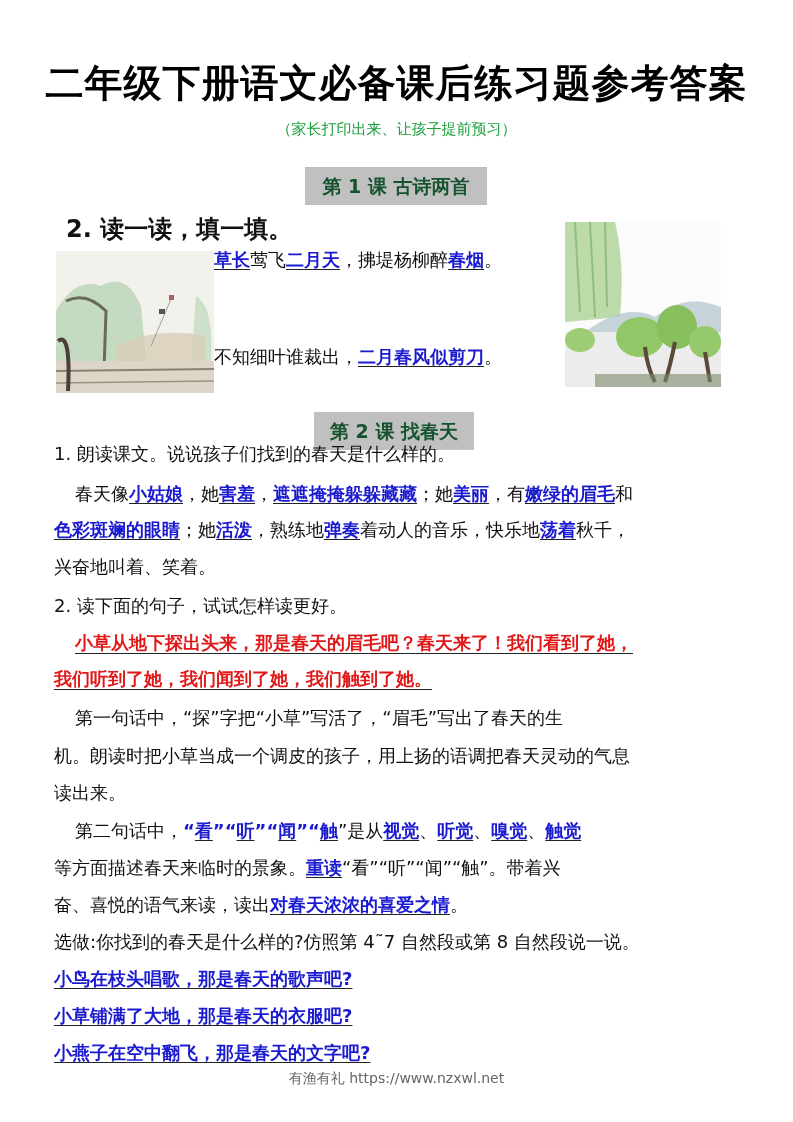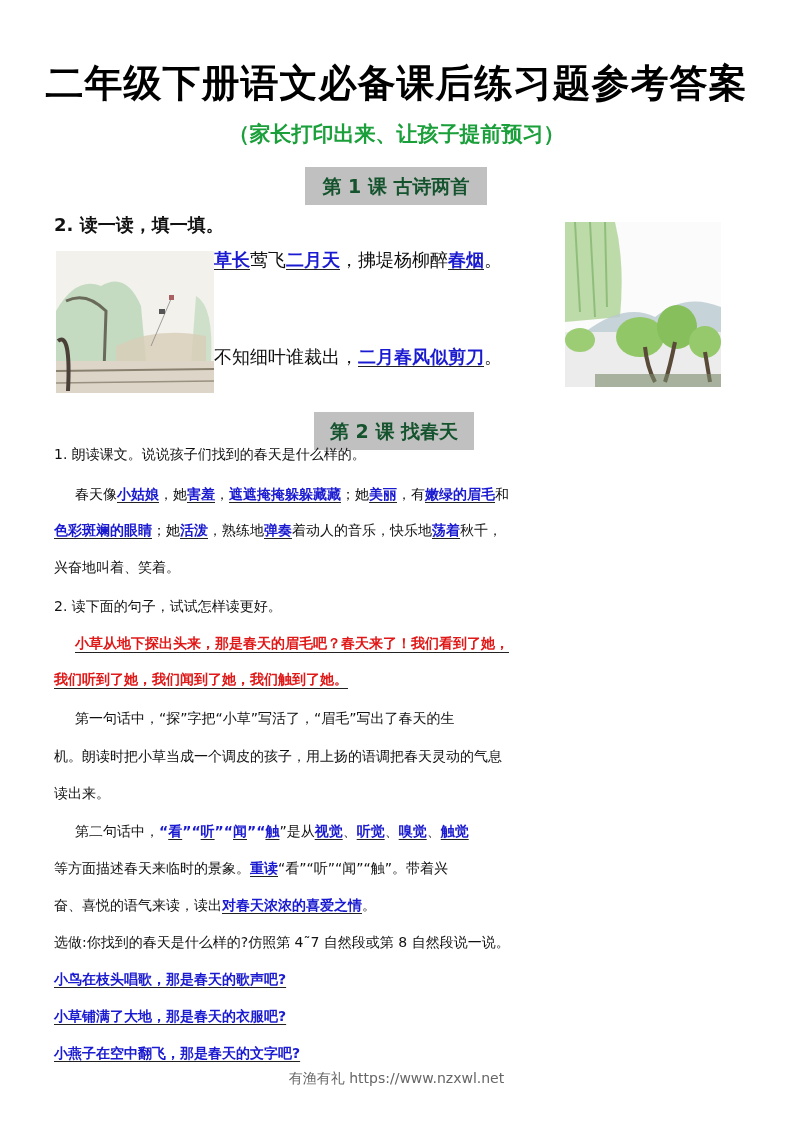--- a/index.html
+++ b/index.html
@@ -2,41 +2,41 @@
 <html><head>
   <meta charset="utf-8">
   <style>
     * { box-sizing: border-box; margin: 0; padding: 0; }
     html, body { width: 793px; height: 1122px; background: #ffffff; overflow: hidden; }
     body { position: relative; font-family: "DejaVu Sans", "Liberation Sans", sans-serif; color: #111111; }
 
     .title { position: absolute; left: 0; top: 58px; width: 793px; text-align: center;
       font-size: 38px; font-weight: bold; letter-spacing: 1px; color: #000; }
     .subtitle { position: absolute; left: 0; top: 120px; width: 793px; text-align: center;
-      font-size: 21px; font-weight: bold; color: #1a9f3a; }
+      font-size: 15px; font-weight: normal; color: #1a9f3a; }
 
     .lesson-header { position: absolute; background: #c0c0c0; font-weight: bold; font-size: 19px;
       color: #14532d; text-align: center; line-height: 38px; height: 38px; }
     .lesson1 { left: 305px; top: 167px; width: 182px; }
     .lesson2 { left: 314px; top: 412px; width: 160px; }
 
-    .q-bold { position: absolute; left: 54px; top: 213px; font-size: 18px; font-weight: bold; }
+    .q-bold { position: absolute; left: 66px; top: 213px; font-size: 24px; font-weight: bold; }
 
     .img { position: absolute; overflow: hidden; }
     .img-left { left: 56px; top: 251px; width: 158px; height: 142px; background: #f3f2ee; }
     .img-right { left: 565px; top: 222px; width: 156px; height: 165px; background: #fafafa; }
 
     .line { position: absolute; font-size: 18px; line-height: 24px; white-space: nowrap; }
     .ans { color: #1a1ad0; font-weight: bold; text-decoration: underline; text-underline-offset: 3px; text-decoration-color: #222; }
     .red { color: #e01818; font-weight: bold; text-decoration: underline; text-underline-offset: 4px; text-decoration-color: #222; margin-top: 23px; }
 
     .poem1 { left: 214px; top: 248px; }
     .poem2 { left: 214px; top: 345px; font-family: Liberation Serif, serif; }
 
-    .p { position: absolute; left: 54px; font-size: 14px; line-height: 24px; white-space: nowrap; }
+    .p { position: absolute; left: 54px; font-size: 18px; line-height: 24px; white-space: nowrap; }
     .indent { padding-left: 21px; }
 
     .footer { position: absolute; left: 0; top: 1070px; width: 793px; text-align: center;
       font-size: 14px; color: #666666; }
   </style>
 </head>
 <body>
 
 <div class="title">二年级下册语文必备课后练习题参考答案</div>
 <div class="subtitle">（家长打印出来、让孩子提前预习）</div>

